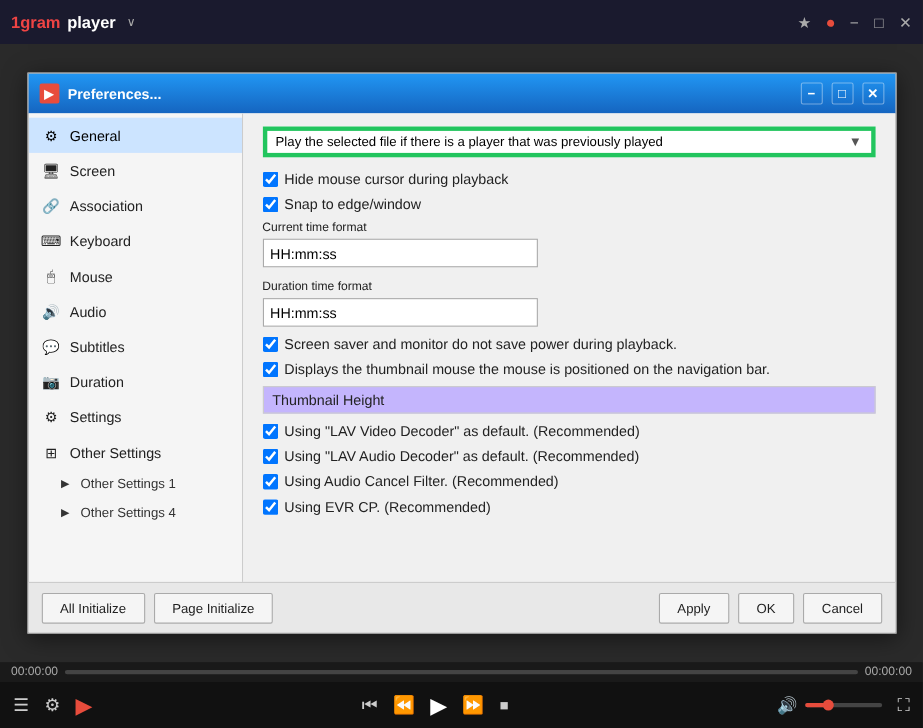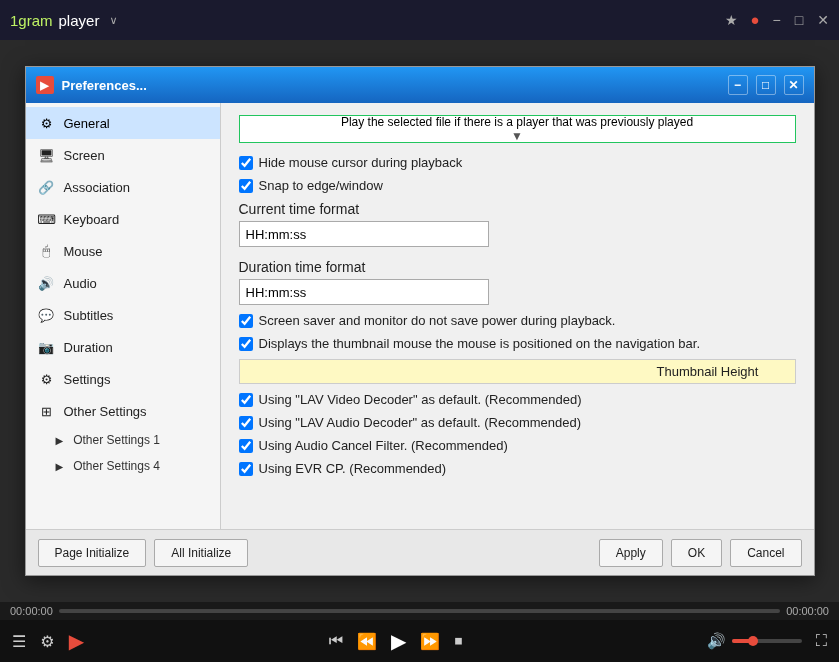--- a/index.html
+++ b/index.html
@@ -22,22 +22,22 @@
       padding: 0 10px;
       user-select: none;
     }
     .title-bar-logo {
       display: flex;
       align-items: center;
       gap: 6px;
     }
     .logo-text {
       font-size: 15px;
-      font-weight: normal;
-      color: #bef264;
+      font-weight: bold;
+      color: #ef4444;
     }
     .title-bar-chevron {
       color: #aaa;
       font-size: 11px;
       margin-left: 4px;
     }
     .title-bar-spacer { flex: 1; }
     .title-bar-icons {
       display: flex;
       align-items: center;
@@ -183,72 +183,70 @@
       background: #f0f0f0;
     }
 
     
     .dropdown-row {
       margin-bottom: 12px;
     }
     .dropdown-select {
       width: 100%;
       height: 28px;
-      border: 1px solid #22c55e;
+      border: 4px solid #22c55e;
       background: #fff;
       padding: 0 8px;
       font-size: 12px;
       display: flex;
       align-items: center;
-      justify-content: center;
-      cursor: pointer;
-      flex-direction: column;
+      justify-content: space-between;
+      cursor: pointer;
     }
     .dropdown-select-arrow { color: #555; }
 
     
     .checkbox-row {
       display: flex;
       align-items: center;
       gap: 6px;
       margin-bottom: 8px;
       font-size: 13px;
       color: #222;
     }
     .checkbox-row input[type=checkbox] {
       width: 14px;
       height: 14px;
       cursor: pointer;
     }
 
     
     .field-label {
-      font-size: 14px;
+      font-size: 11px;
       color: #222;
       margin-bottom: 4px;
       margin-top: 4px;
     }
     .field-input {
       width: 250px;
       height: 26px;
       border: 1px solid #aaa;
       background: #fff;
       padding: 0 6px;
       font-size: 13px;
       margin-bottom: 8px;
     }
     .thumbnail-row {
       display: flex;
       align-items: center;
       gap: 18px;
       margin-bottom: 8px;
       padding: 4px 8px;
       border: 1px solid #ccc;
-      background: #fef9c3;
-      justify-content: flex-end;
+      background: #c4b5fd;
     }
     .thumbnail-label {
       font-size: 13px;
       color: #222;
       flex: 0 0 130px;
     }
     .thumbnail-input {
       width: 100px;
       height: 24px;
       border: 1px solid #aaa;
@@ -364,21 +362,21 @@
       left: calc(30% - 5px);
     }
     .fullscreen-btn { color: #ccc; font-size: 16px; cursor: pointer; }
   </style>
 </head>
 <body>
 
 <div class="title-bar">
   <div class="title-bar-logo">
     <span class="logo-text">1gram</span>
-      <span class="logo-text" style="color:#fff;font-weight:normal;"> player</span>
+      <span class="logo-text" style="color:#fff;font-weight:bold;"> player</span>
     <span class="title-bar-chevron">∨</span>
   </div>
   <div class="title-bar-spacer"></div>
   <div class="title-bar-icons">
     <span class="title-bar-icon">★</span>
     <span class="title-bar-icon red">⏺</span>
     <span class="title-bar-icon">−</span>
     <span class="title-bar-icon">□</span>
     <span class="title-bar-icon">✕</span>
   </div>
@@ -512,22 +510,22 @@
         </div>
 
         <div class="checkbox-row">
           <input type="checkbox" checked="" style="">
           <span>Using EVR CP. (Recommended)</span>
         </div>
       </div>
     </div>
 
     <div class="dialog-footer">
+      <button class="footer-btn">All Initialize</button>
       <button class="footer-btn">Page Initialize</button>
-      <button class="footer-btn">All Initialize</button>
       <div class="footer-spacer"></div>
       <button class="footer-btn">Apply</button>
       <button class="footer-btn">OK</button>
       <button class="footer-btn">Cancel</button>
     </div>
   </div>
 </div>
 
 <div class="progress-bar-area">
   <span class="time-left">00:00:00</span>

